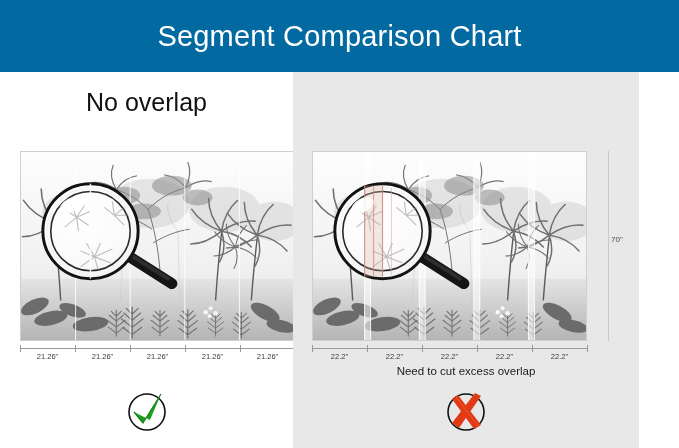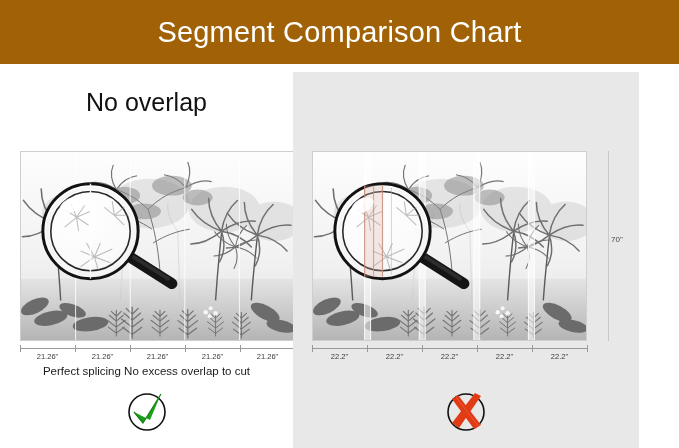--- a/index.html
+++ b/index.html
@@ -13,22 +13,22 @@
     font-family: "Liberation Sans", sans-serif;
     overflow: hidden;
     position: relative;
   }
 
   
   .banner {
     position: absolute;
     left: 0; top: 0;
     width: 679px;
-    height: 64px;
-    background: #a16207;
+    height: 72px;
+    background: #0369a1;
     display: flex;
     align-items: center;
     justify-content: center;
     text-align: center;
   }
   .banner-title {
     color: #ffffff;
     font-size: 29px;
     font-weight: 400;
     letter-spacing: 0.2px;
@@ -334,21 +334,20 @@
         <div class="ruler-tick" style="left:80%"></div>
         <div class="ruler-tick" style="left:100%"></div>
         <div class="ruler-seg" style="left:0%;width:20%">21.26"</div>
         <div class="ruler-seg" style="left:20%;width:20%">21.26"</div>
         <div class="ruler-seg" style="left:40%;width:20%">21.26"</div>
         <div class="ruler-seg" style="left:60%;width:20%">21.26"</div>
         <div class="ruler-seg" style="left:80%;width:20%">21.26"</div>
       </div>
     </div>
 
-    <div class="caption">Perfect splicing No excess overlap to cut</div>
 
     <div class="verdict">
       <svg width="46" height="44" viewBox="0 0 46 44">
         <circle cx="23" cy="22" r="18" fill="none" stroke="#111111" stroke-width="1.6"></circle>
         <path d="M10,22 L19,33 L37,4 L26,30 Z" fill="#1aa01a"></path>
         <path d="M10,22 L19,33 L37,4" fill="none" stroke="#168016" stroke-width="1.2" stroke-linejoin="round"></path>
       </svg>
     </div>
   </div>
 
@@ -524,20 +523,21 @@
         <div class="ruler-tick" style="left:80%"></div>
         <div class="ruler-tick" style="left:100%"></div>
         <div class="ruler-seg" style="left:0%;width:20%">22.2"</div>
         <div class="ruler-seg" style="left:20%;width:20%">22.2"</div>
         <div class="ruler-seg" style="left:40%;width:20%">22.2"</div>
         <div class="ruler-seg" style="left:60%;width:20%">22.2"</div>
         <div class="ruler-seg" style="left:80%;width:20%">22.2"</div>
       </div>
     </div>
 
+    <div class="caption">Need to cut excess overlap</div>
 
     <div class="verdict">
       <svg width="46" height="44" viewBox="0 0 46 44">
         <circle cx="23" cy="22" r="18" fill="none" stroke="#111111" stroke-width="1.6"></circle>
         <path d="M9,9 L15,5 L38,35 L31,39 Z" fill="#e03b14"></path>
         <path d="M38,6 L32,3 L9,33 L16,38 Z" fill="#e03b14"></path>
         <path d="M13,7 L36,37" stroke="#f2684a" stroke-width="1" opacity="0.6"></path>
       </svg>
     </div>
   </div>

